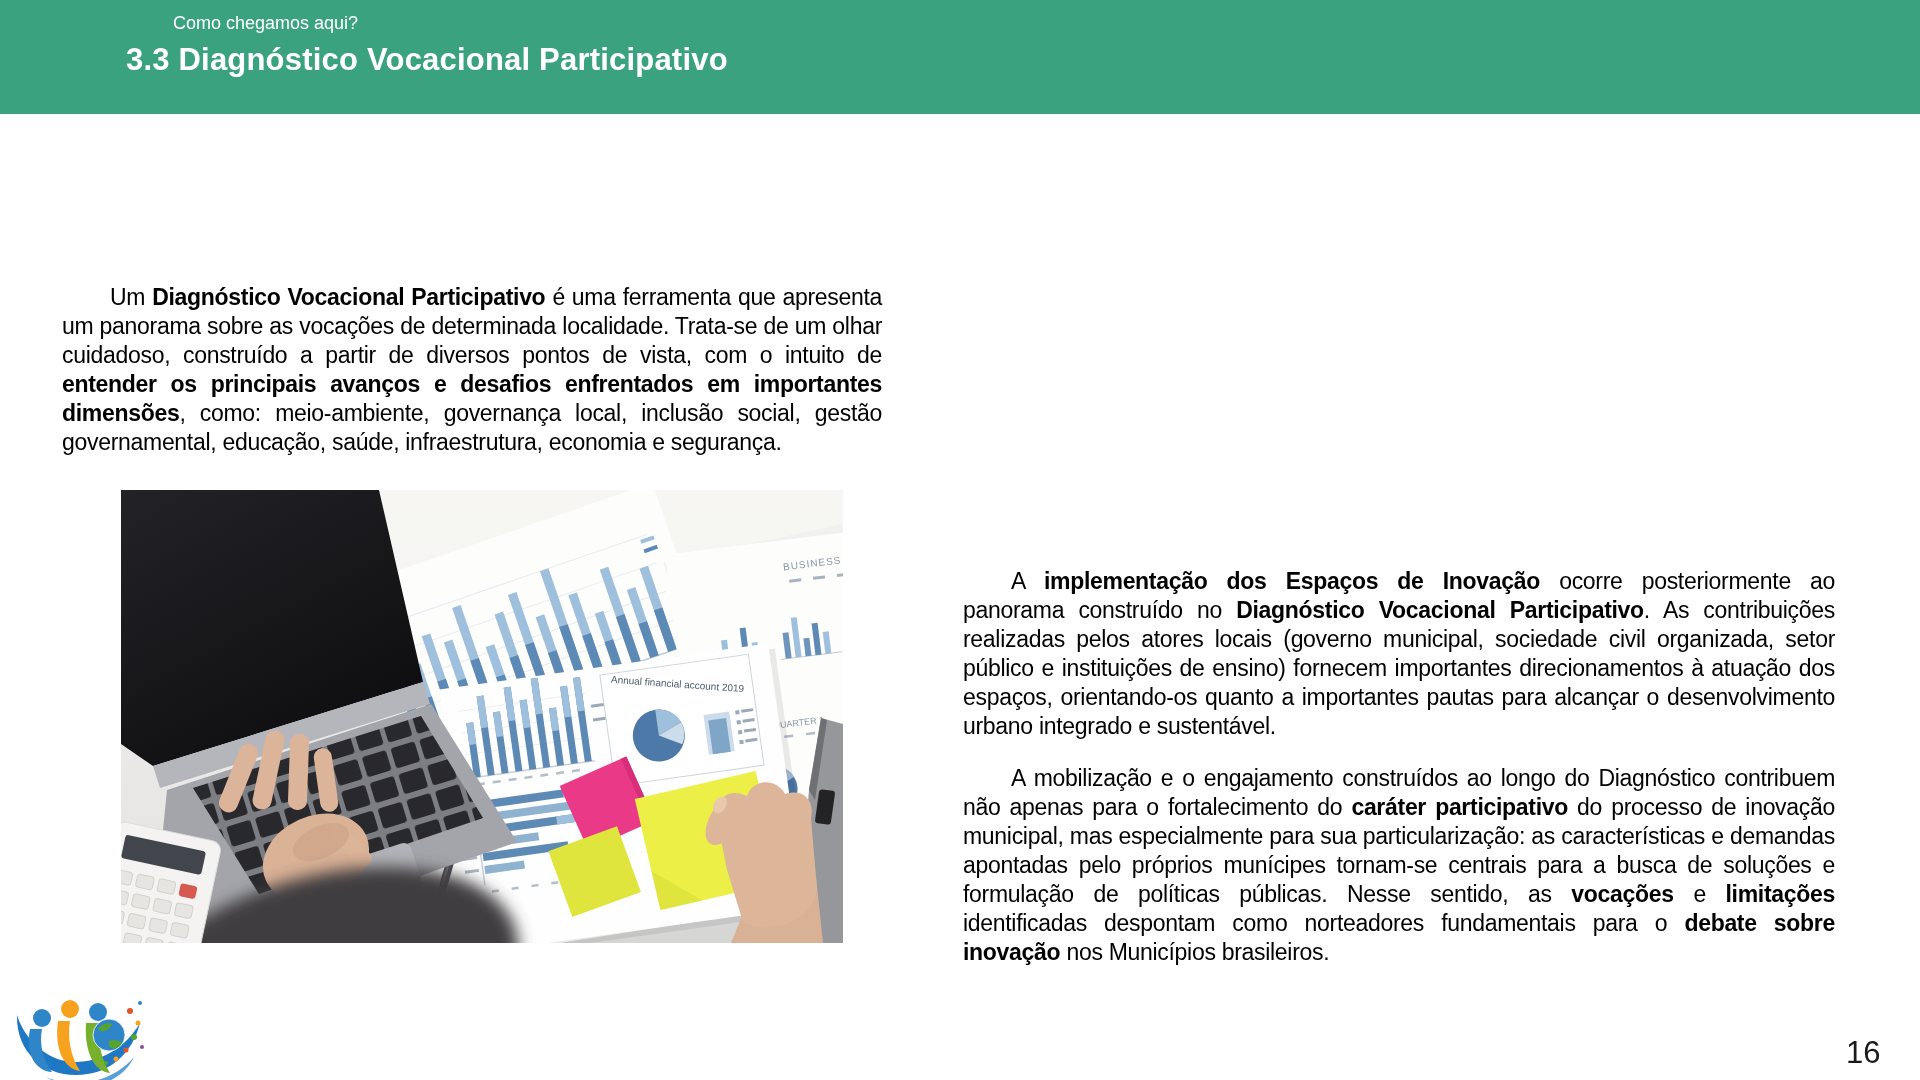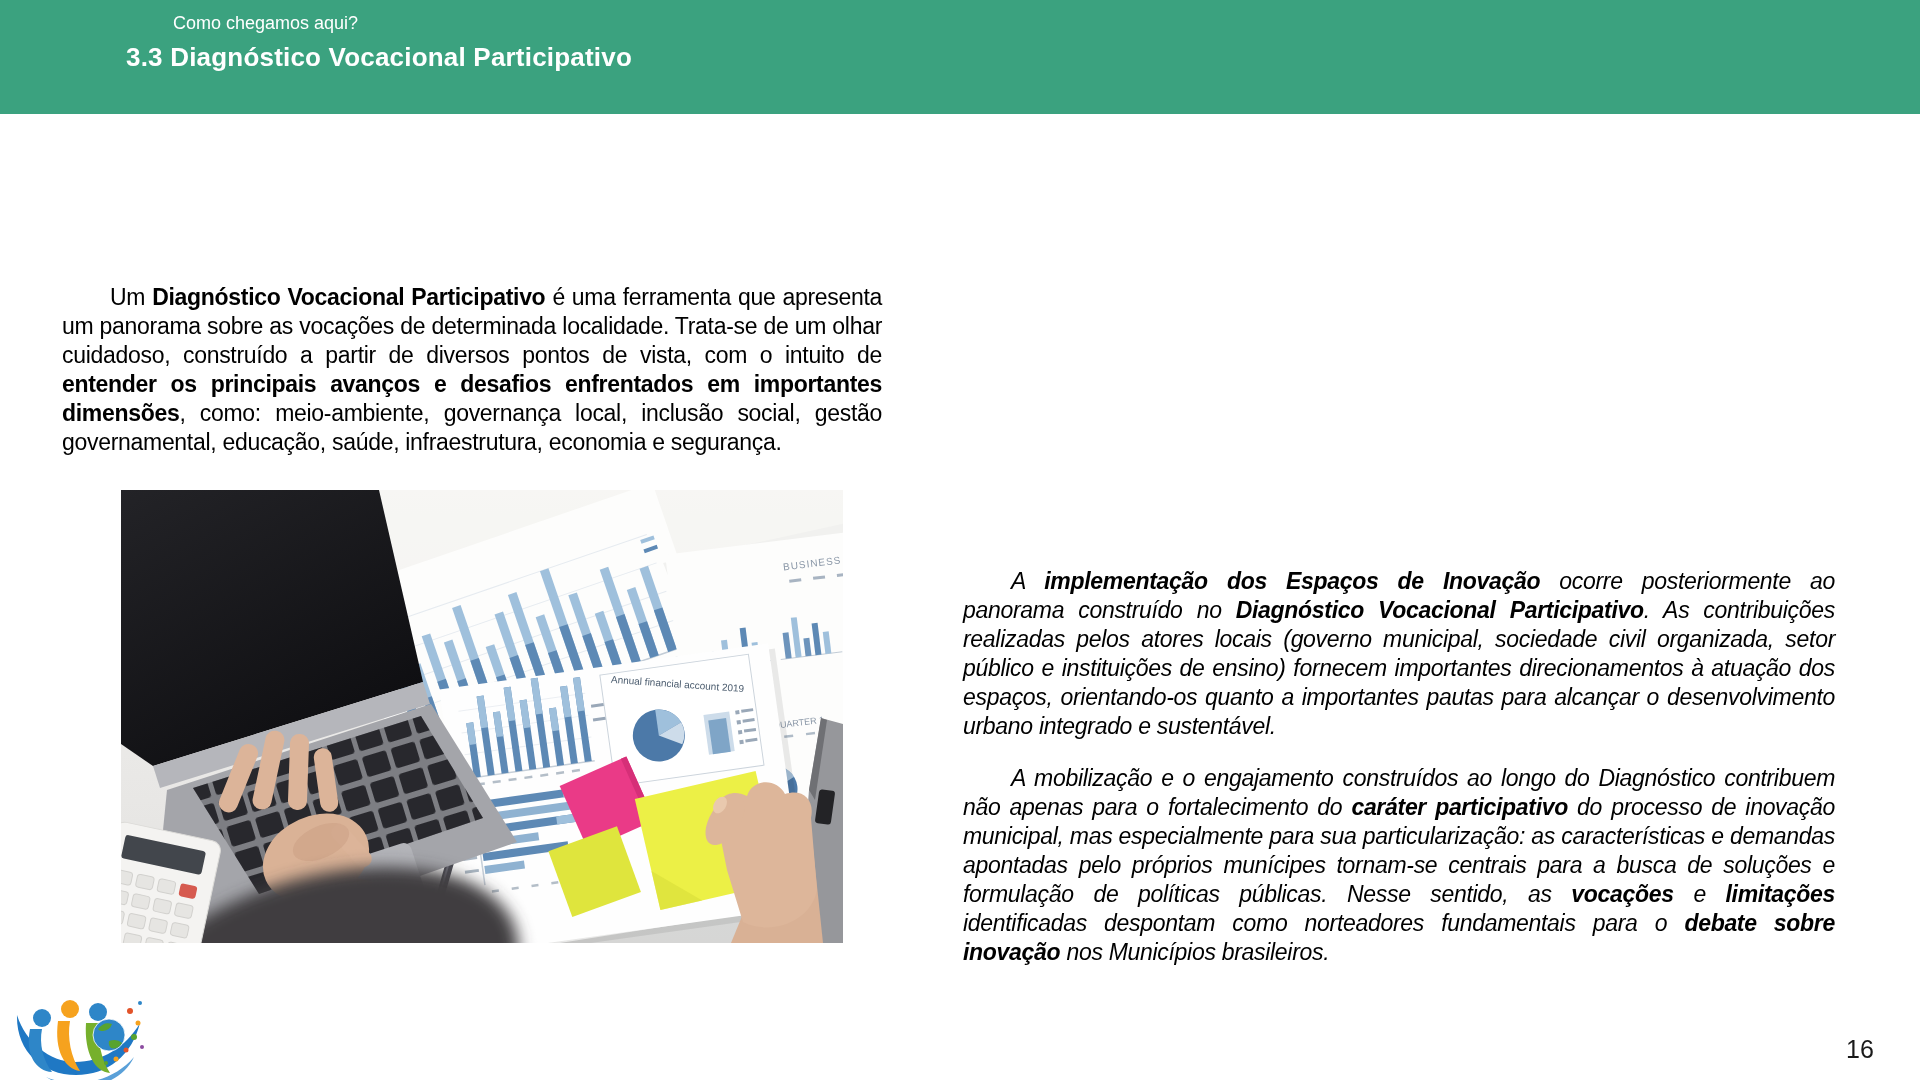--- a/index.html
+++ b/index.html
@@ -1,37 +1,37 @@
 <!DOCTYPE html>
 <html><head>
 <meta charset="utf-8">
 <style>
   html,body{margin:0;padding:0;background:#ffffff;}
   body{width:1920px;height:1080px;position:relative;overflow:hidden;
        font-family:"Liberation Sans", sans-serif;color:#000;}
   
   .header{position:absolute;left:0;top:0;width:1920px;height:114px;background:#3BA27F;}
   .kicker{position:absolute;left:125px;top:13px;font-size:18px;color:#fff;margin-left:48px;}
-  .title{position:absolute;left:126px;top:42px;font-size:26px;font-weight:700;color:#fff;letter-spacing:.2px;}
+  .title{position:absolute;left:126px;top:42px;font-size:31px;font-weight:700;color:#fff;letter-spacing:.2px;}
   
   .para{position:absolute;text-align:justify;font-size:23px;line-height:29px;
         letter-spacing:-.3px;text-indent:48px;}
   .para b{font-weight:700;}
   #intro{left:62px;top:260px;width:820px;}
   #right-col{position:absolute;left:963px;top:544px;width:872px;}
-  #right-col .para{position:static;font-style:italic;}
+  #right-col .para{position:static;}
   #right-col .para + .para{}
   
   #photo{position:absolute;left:121px;top:490px;width:722px;height:453px;}
   #photo svg{display:block;width:100%;height:100%;}
   
   #logo{position:absolute;left:12px;top:993px;width:138px;height:124px;}
   #logo svg{display:block;width:100%;height:100%;}
   
-  .page-num{position:absolute;left:1846px;top:1035px;font-size:25px;color:#1a1a1a;}
+  .page-num{position:absolute;left:1846px;top:1035px;font-size:31px;color:#1a1a1a;}
   svg text{font-family:"Liberation Sans", sans-serif;}
 </style>
 </head>
 <body>
 
 <div class="header" style="background-color: rgb(59, 162, 127);">
   <div class="kicker">Como chegamos aqui?</div>
   <div class="title">3.3 Diagnóstico Vocacional Participativo</div>
 </div>
 

